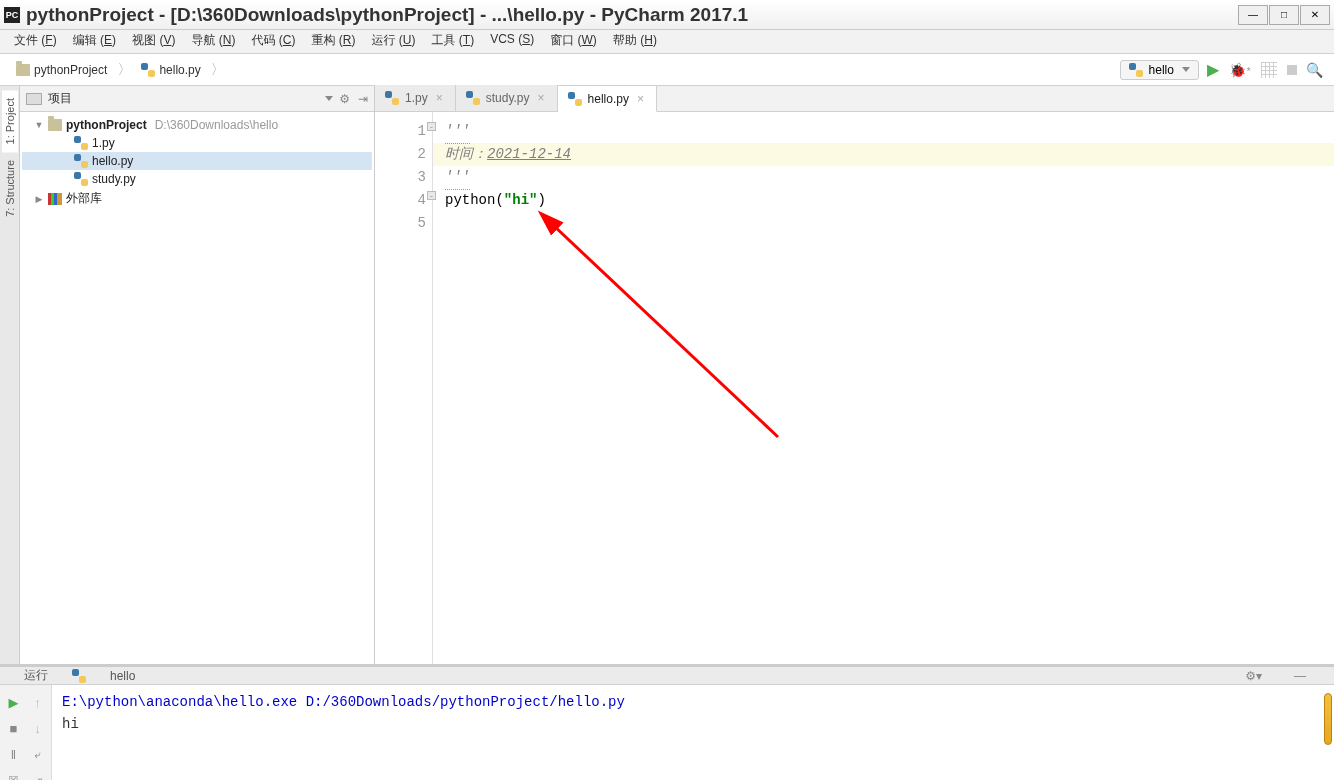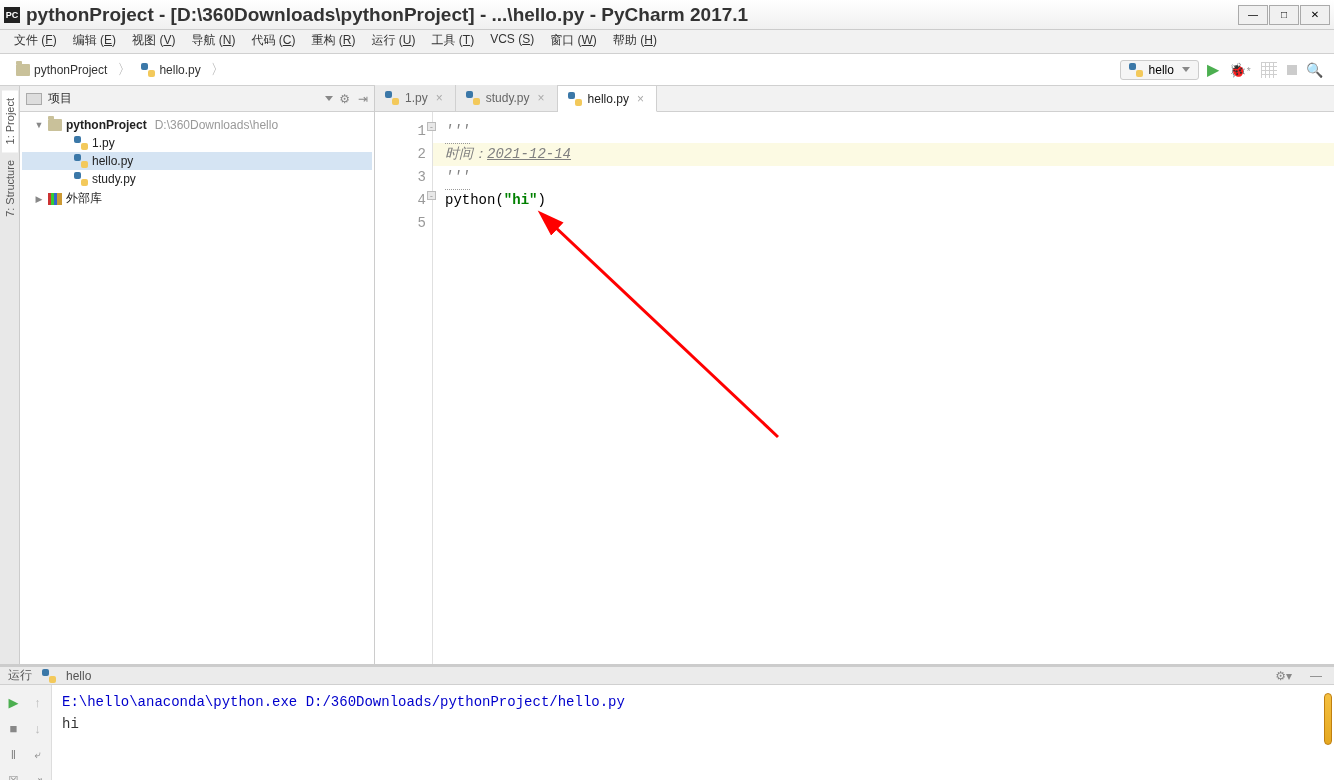--- a/index.html
+++ b/index.html
@@ -84,21 +84,21 @@
     .person-ico { display:inline-block; width:14px; height:14px; background:#f5a623; border-radius:50%; position:relative; vertical-align:middle; margin-right:2px; }
     .person-ico::after { content:""; position:absolute; width:6px; height:6px; background:#fff; border-radius:50%; top:2px; left:4px; }
     
     .squiggle { display:inline-block; border-bottom:1px dotted #999; }
     
     
     .arrow-overlay { position:absolute; top:0; left:0; pointer-events:none; z-index:10; }
     
     
     .run-panel { height:115px; border-top:3px solid #ccc; display:flex; flex-direction:column; background:#fff; }
-    .run-header { height:22px; background:#ebebeb; border-bottom:1px solid #d0d0d0; display:flex; align-items:center; padding:0 8px; gap:10px; }
+    .run-header { height:22px; background:#ebebeb; border-bottom:1px solid #d0d0d0; display:flex; align-items:center; padding:0 24px; gap:24px; }
     .run-header .run-label { color:#555; }
     .run-header .run-name { color:#555; }
     .run-header-spacer { flex:1; }
     .run-header .run-tool { color:#888; cursor:pointer; padding:0 4px; }
     
     .run-body { flex:1; display:flex; }
     .run-left { width:52px; background:#f2f2f2; border-right:1px solid #ddd; display:flex; flex-direction:column; align-items:center; padding:4px 0; gap:0; }
     .run-left-row { display:flex; gap:6px; padding:4px 0; width:100%; justify-content:center; }
     .run-btn { width:18px; height:18px; display:flex; align-items:center; justify-content:center; cursor:pointer; font-size:13px; }
     .run-btn.play { color:#4caf50; }
@@ -290,18 +290,18 @@
         <span class="run-btn pause">‖</span>
         <span class="run-btn misc">⤶</span>
       </div>
       <div class="run-left-row">
         <span class="run-btn misc">☒</span>
         <span class="run-btn misc">⇥</span>
       </div>
     </div>
     <div class="console" id="console">
       <div class="scrollbar-v"></div>
-    <div class="cline"><span class="con-path">E:\hello\anaconda\python.exe D:/360Downloads/pythonProject/hello.py</span></div>
+    <div class="cline"><span class="con-path">E:\python\anaconda\hello.exe D:/360Downloads/pythonProject/hello.py</span></div>
         <div class="cline"><span class="con-text">hi</span></div>
         <div class="cline"><span class="con-text"></span></div>
       </div>
   </div>
 </div>
 
 </body></html>

